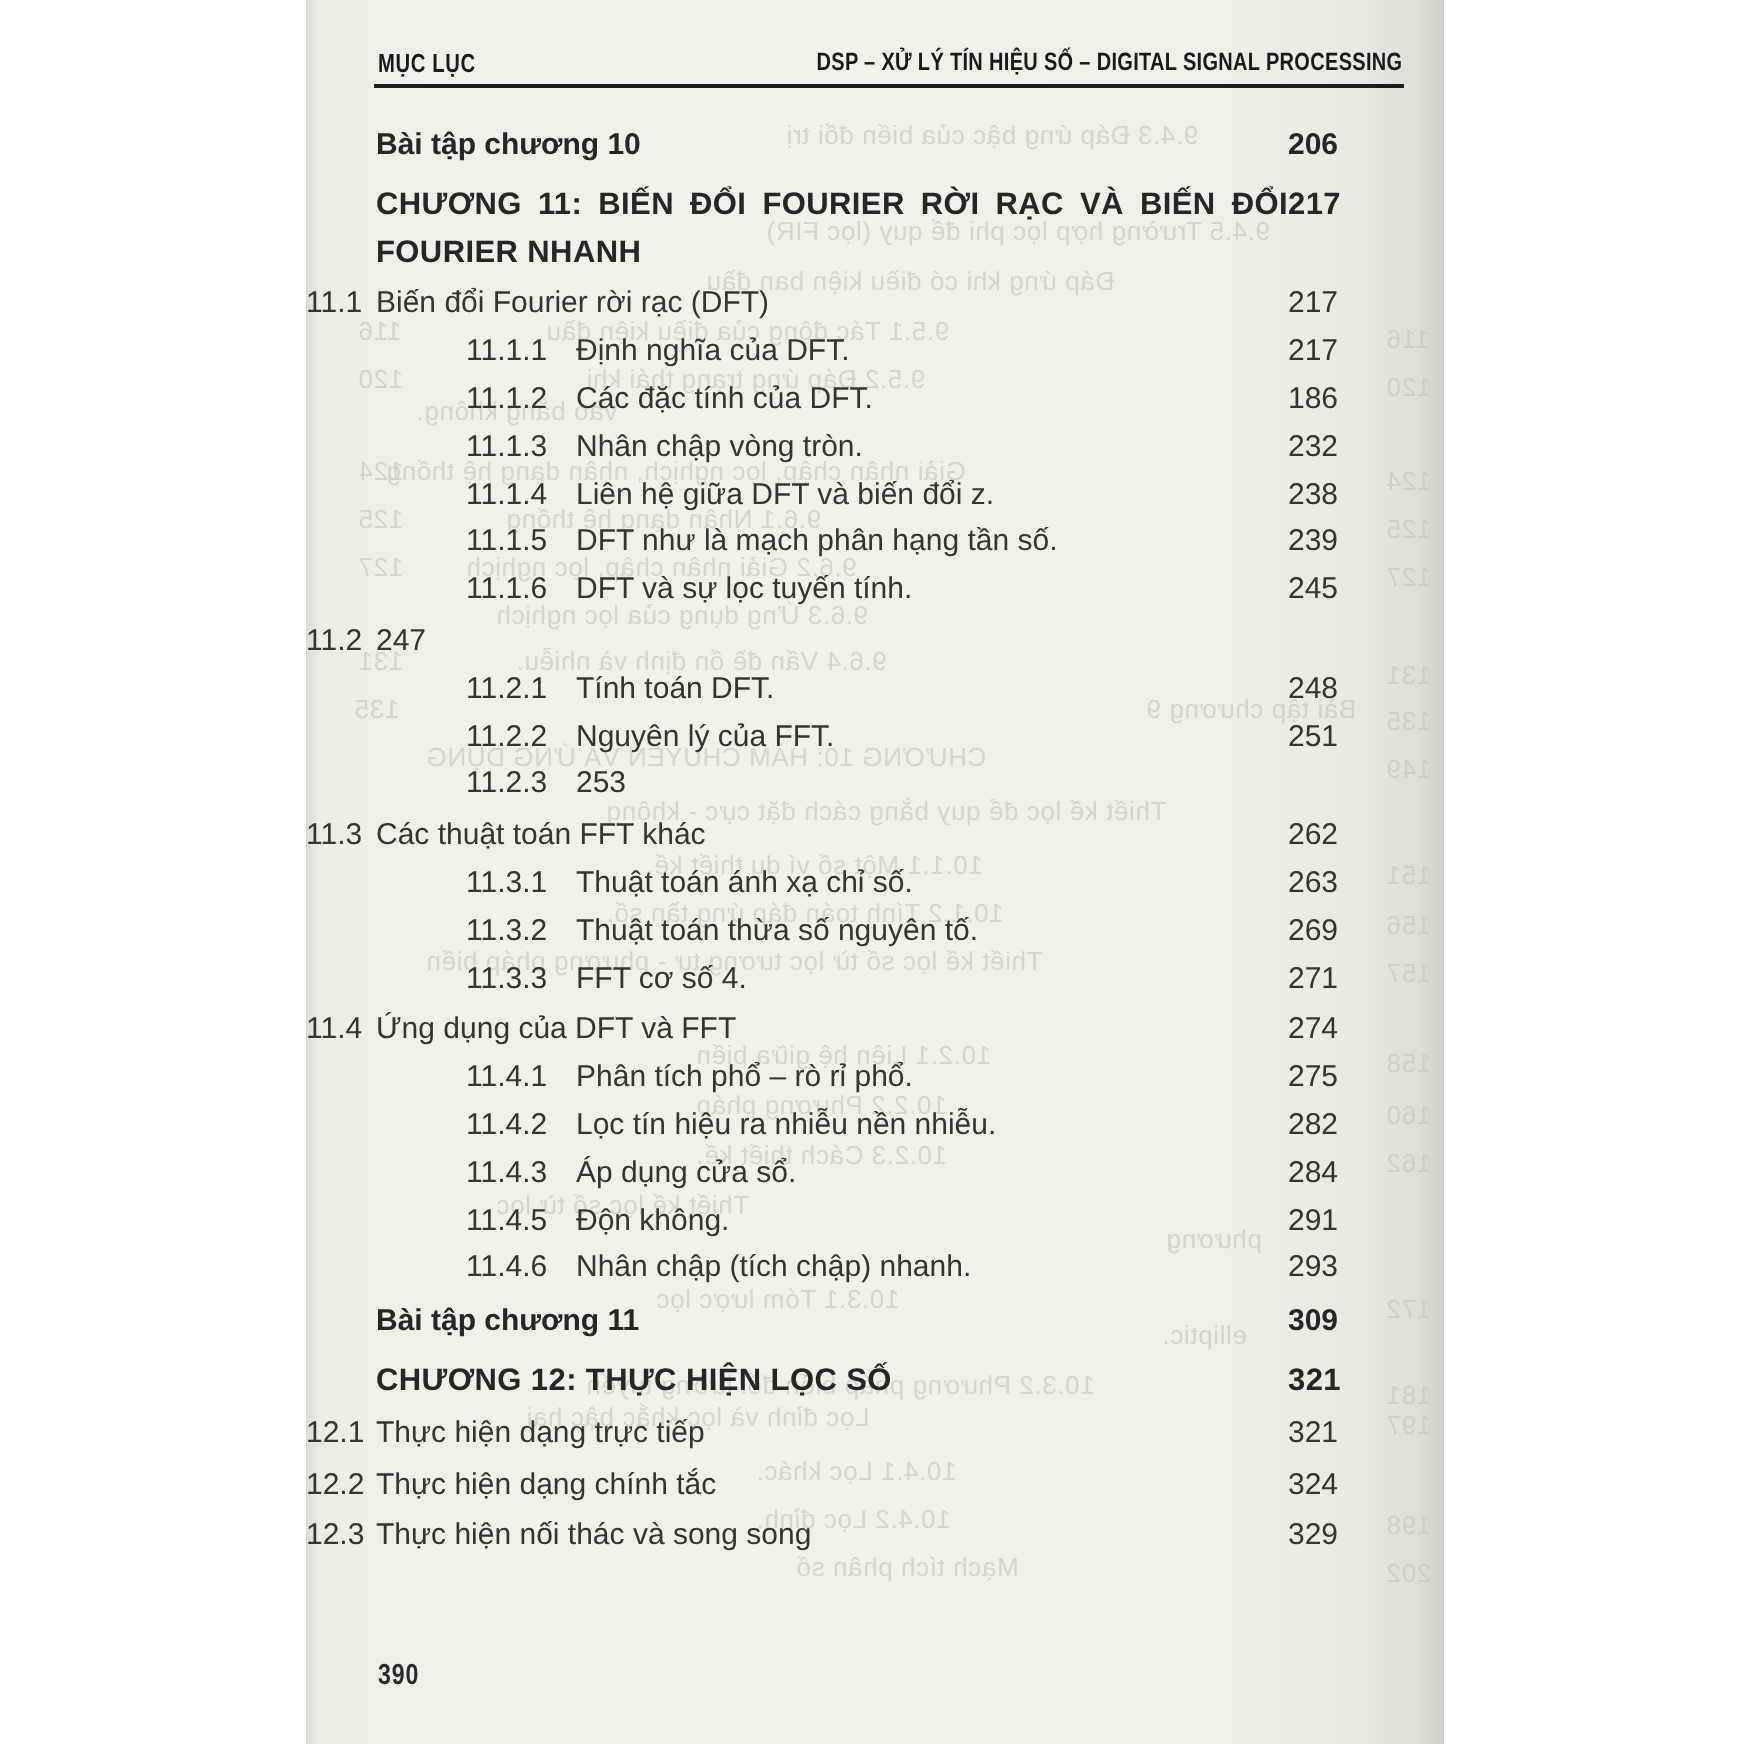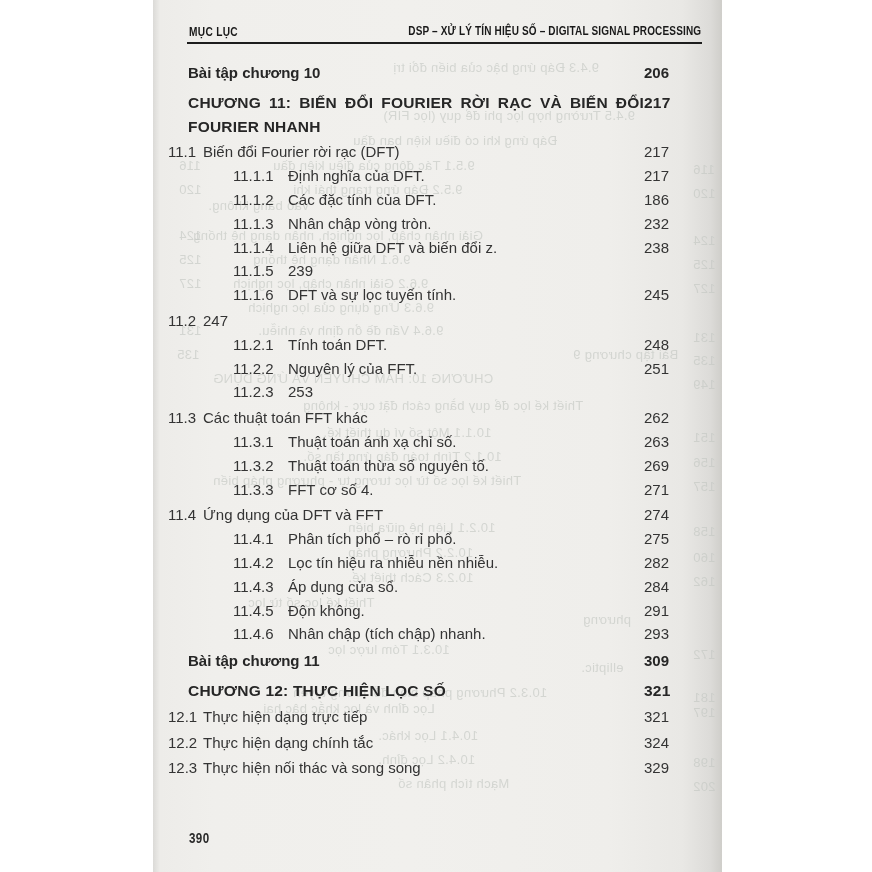--- a/index.html
+++ b/index.html
@@ -54,21 +54,21 @@
   .toc {
     position:absolute; left:0; right:0; top:52px;
     padding-top:6px;
   }
   .toc-row {
     display:flex; align-items:flex-start;
     line-height:23.8px; font-size:15px; color:#343434;
     padding-right:34px;
   }
   .toc-row.lvl0 { padding-left:35px; font-weight:700; color:#262626; }
-  .toc-row.lvl1 { padding-left:15px; margin-top:2px; }
+  .toc-row.lvl1 { margin-top:2px; }
   .toc-row.lvl2 { padding-left:80px; }
   .toc-row.chapter  { margin-top:6px; font-size:15.5px; letter-spacing:.2px; }
   .toc-row.exercise { margin-top:3px; }
   .toc-num  { flex:0 0 auto; }
   .lvl1 .toc-num { width:35px; }
   .lvl2 .toc-num { width:55px; }
   .toc-label { flex:1 1 auto; }
   .toc-page  { flex:0 0 44px; text-align:left; }
   .line-justify { text-align:justify; text-align-last:justify; }
 
@@ -181,20 +181,21 @@
         <span class="toc-label">Nhân chập vòng tròn.</span>
         <span class="toc-page">232</span>
       </div>
       <div class="toc-row lvl2">
         <span class="toc-num">11.1.4</span>
         <span class="toc-label">Liên hệ giữa DFT và biến đổi z.</span>
         <span class="toc-page">238</span>
       </div>
       <div class="toc-row lvl2">
         <span class="toc-num">11.1.5</span>
+        <span class="toc-label">DFT như là mạch phân hạng tần số.</span>
         <span class="toc-page">239</span>
       </div>
       <div class="toc-row lvl2">
         <span class="toc-num">11.1.6</span>
         <span class="toc-label">DFT và sự lọc tuyến tính.</span>
         <span class="toc-page">245</span>
       </div>
       <div class="toc-row lvl1">
         <span class="toc-num">11.2</span>
         <span class="toc-page">247</span>

